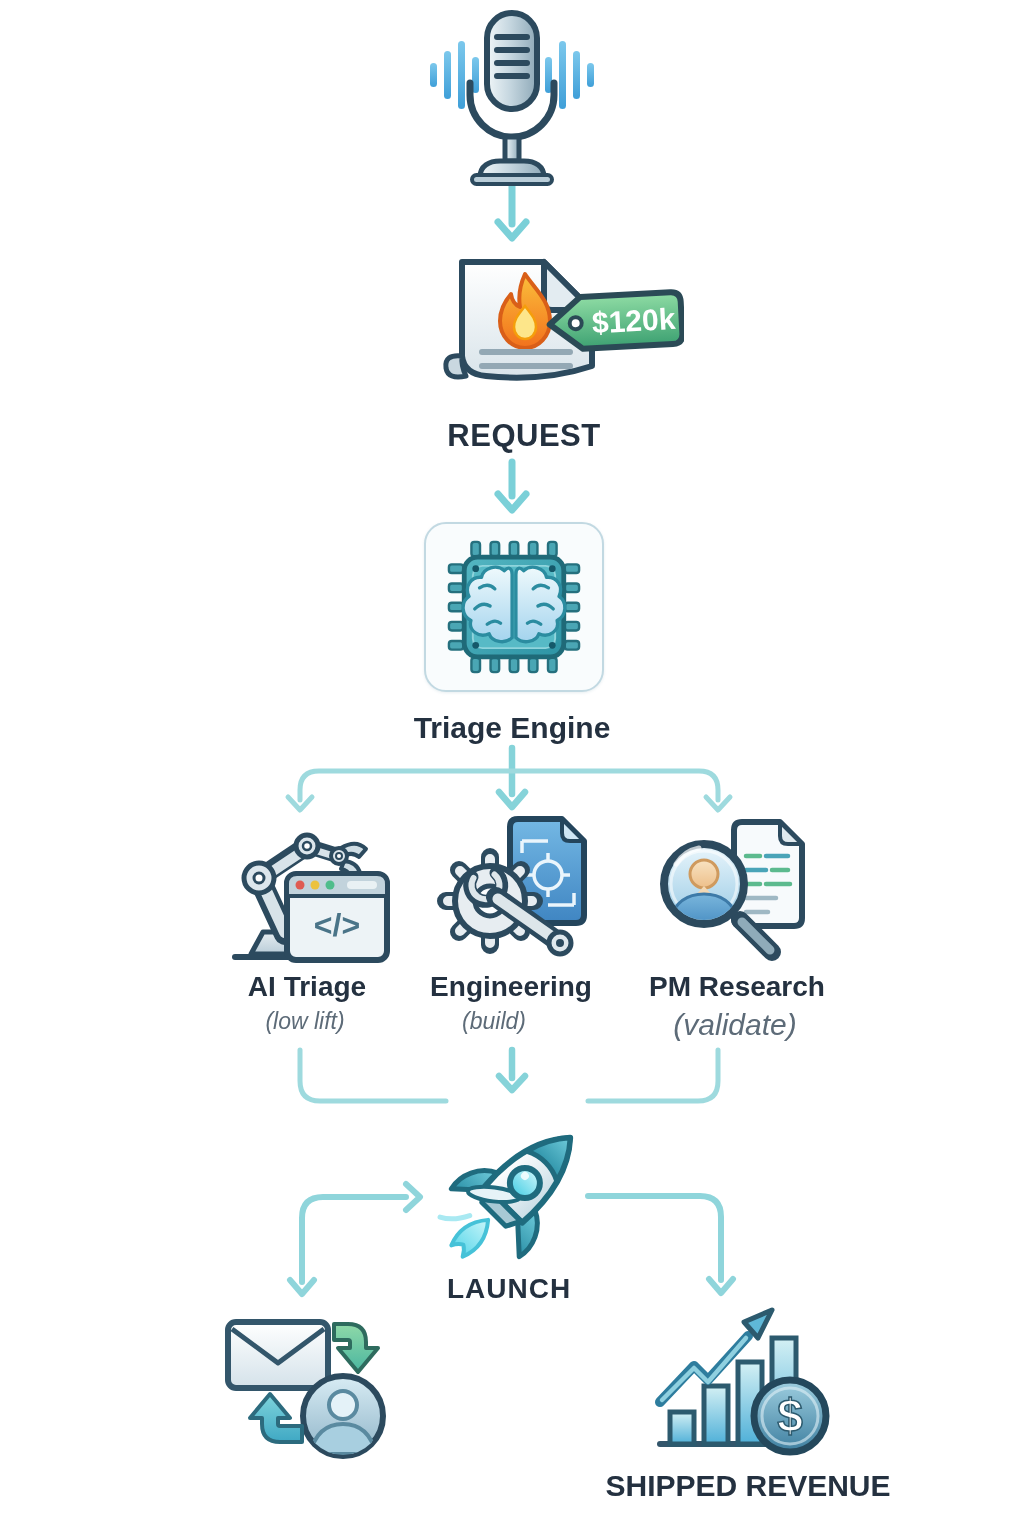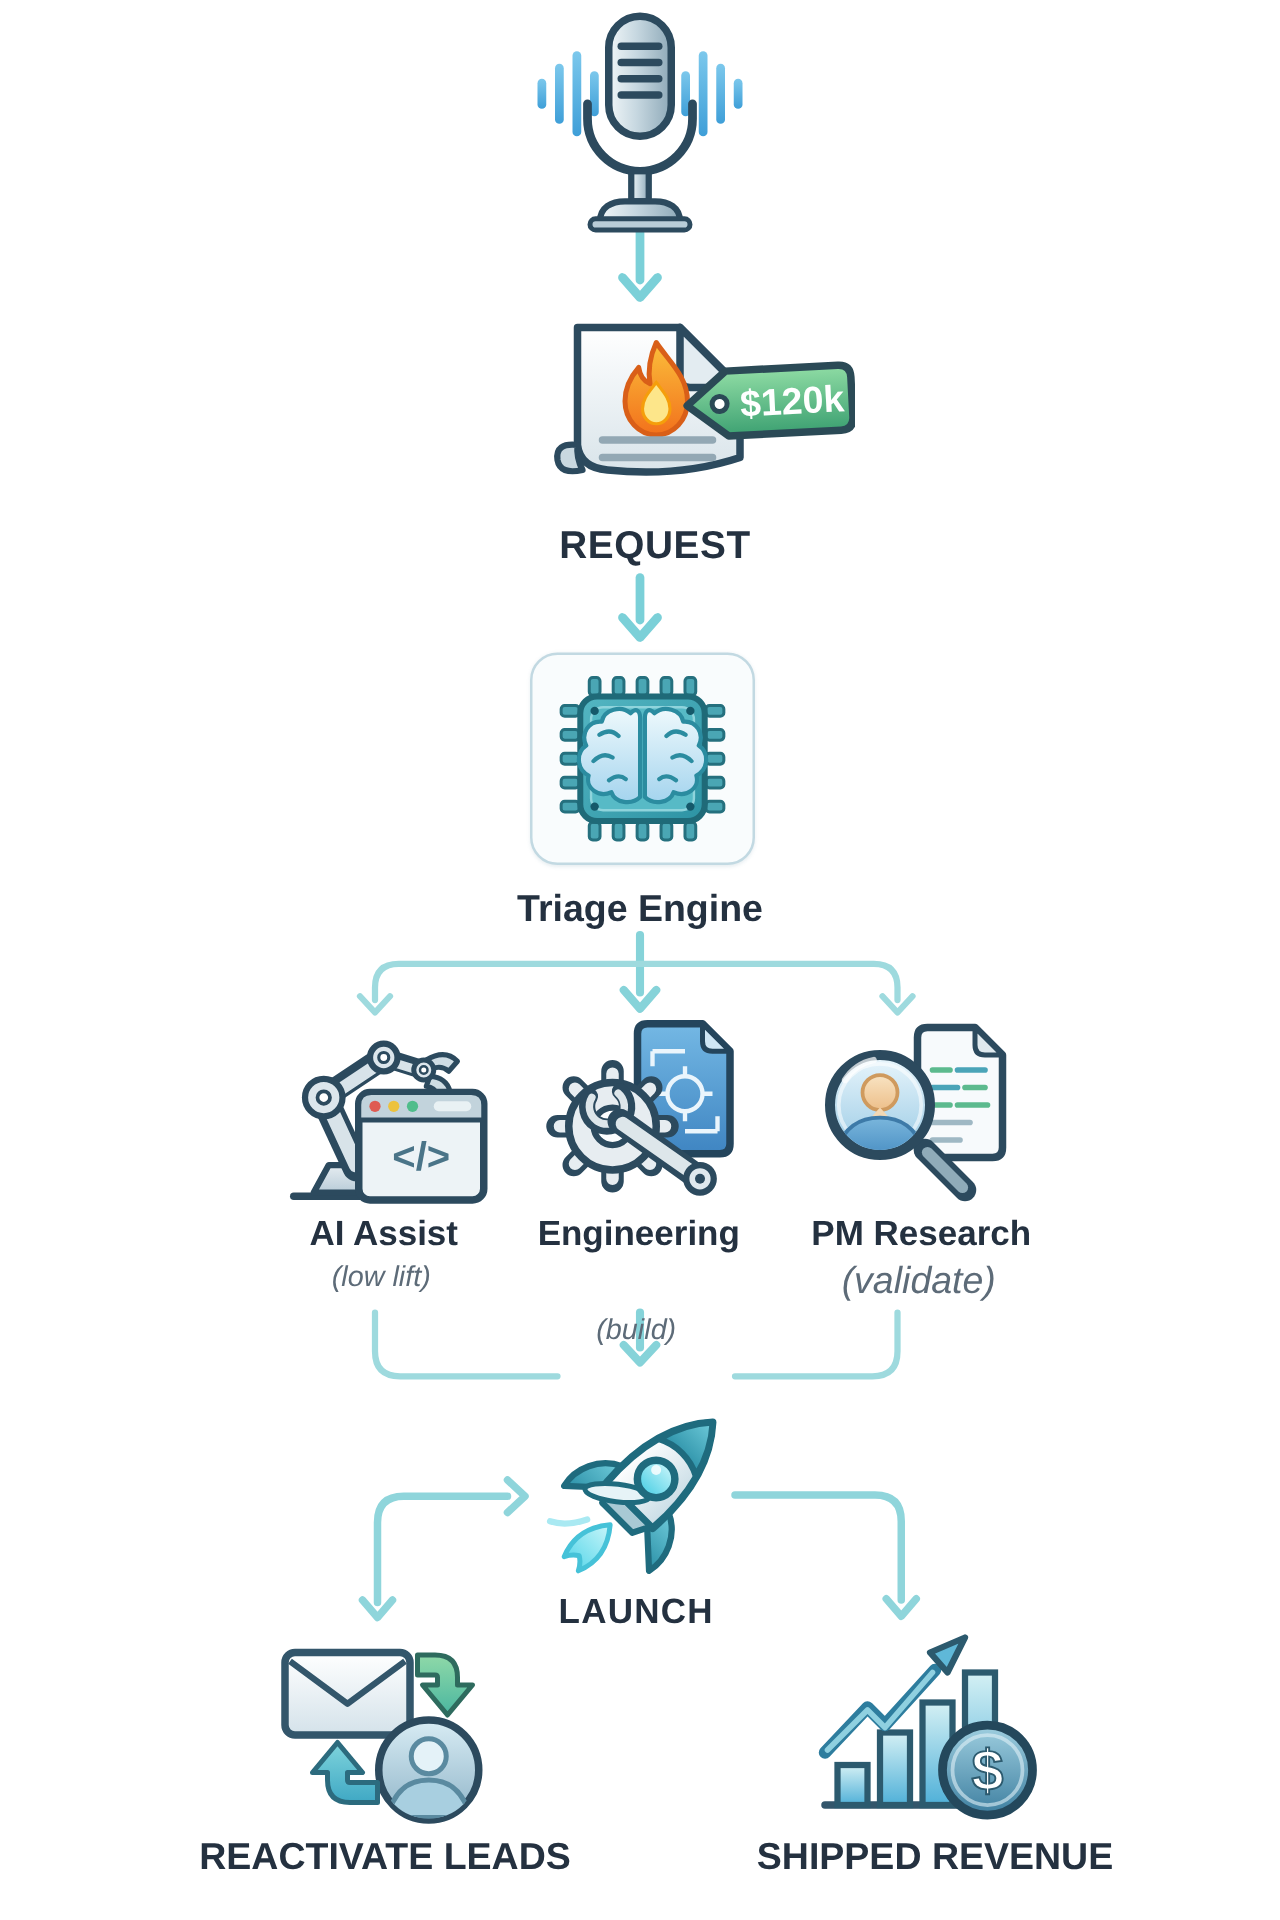--- a/index.html
+++ b/index.html
@@ -221,21 +221,21 @@
         <rect x="0" y="0" width="100" height="86" rx="9" fill="#edf3f6" stroke="#2c4a5e" stroke-width="6"></rect>
         <path d="M0,22 V10 q0,-10 10,-10 h80 q10,0 10,10 v12 z" fill="#c2d3dc" stroke="#2c4a5e" stroke-width="4"></path>
         <circle cx="13" cy="11" r="4.5" fill="#df5b52"></circle>
         <circle cx="28" cy="11" r="4.5" fill="#ecc23e"></circle>
         <circle cx="43" cy="11" r="4.5" fill="#4fbd8b"></circle>
         <rect x="60" y="7" width="30" height="8" rx="4" fill="#e9f1f4"></rect>
         <text x="50" y="62" text-anchor="middle" font-size="32" font-weight="bold" fill="#4a7488">&lt;/&gt;</text>
       </g>
     </svg>
   </div>
-  <div class="lbl" style="left:307px;top:971px;font-size:28px;">AI Assist</div>
+  <div class="lbl" style="left:307px;top:971px;font-size:28px;">AI Triage</div>
   <div class="sub" style="left:305px;top:1008px;font-size:23px;">(low lift)</div>
 
   <div class="node" style="left:432px;top:813px;">
     <svg viewBox="0 0 170 152" width="170" height="152">
       <defs>
         <linearGradient id="blu" x1="0" y1="0" x2="0" y2="1">
           <stop offset="0" stop-color="#74b8e4"></stop>
             <stop offset="1" stop-color="#3f85c2"></stop>
         </linearGradient>
       </defs>
@@ -260,21 +260,21 @@
         <path d="M40,64 A16,16 0 1 0 64,60" fill="none" stroke="#2c4a5e" stroke-width="13" stroke-linecap="round"></path>
         <path d="M41.5,65 A14,14 0 1 0 62.5,61.5" fill="none" stroke="#dde6ea" stroke-width="6" stroke-linecap="round"></path>
         <line x1="64" y1="84" x2="128" y2="130" stroke="#2c4a5e" stroke-width="20" stroke-linecap="round"></line>
         <line x1="66" y1="86" x2="126" y2="128" stroke="#dde6ea" stroke-width="11" stroke-linecap="round"></line>
         <circle cx="128" cy="130" r="11" fill="#dfe8ed" stroke="#2c4a5e" stroke-width="5"></circle>
         <circle cx="128" cy="130" r="4" fill="#2c4a5e"></circle>
       </g>
     </svg>
   </div>
   <div class="lbl" style="left:511px;top:971px;font-size:28px;">Engineering</div>
-  <div class="sub" style="left:509px;top:1008px;font-size:23px;margin-top:42px;">(build)</div>
+  <div class="sub" style="left:494px;top:1008px;font-size:23px;">(build)</div>
 
   <div class="node" style="left:642px;top:816px;">
     <svg viewBox="0 0 170 150" width="170" height="150">
       <defs>
         <linearGradient id="lens" x1="0" y1="0" x2="0" y2="1">
           <stop offset="0" stop-color="#eaf6fc"></stop>
             <stop offset="1" stop-color="#97c9e4"></stop>
         </linearGradient>
         <linearGradient id="skin" x1="0" y1="0" x2="0" y2="1">
           <stop offset="0" stop-color="#f8e3c2"></stop>
@@ -382,21 +382,20 @@
       </g>
       <path d="M116,16 h14 q18,0 18,18 v6 h12 l-20,24 -20,-24 h12 v-6 q0,-2 -2,-2 h-14 z" fill="url(#ar1)" stroke="#2e6b5e" stroke-width="4" stroke-linejoin="round"></path>
       <circle cx="125" cy="108" r="40" fill="url(#pc)" stroke="#2c4a5e" stroke-width="6"></circle>
       <g clip-path="url(#pclip)">
         <circle cx="125" cy="97" r="14" fill="#e4f2f8" stroke="#5a8aa0" stroke-width="4"></circle>
         <path d="M92,146 q7,-30 33,-30 q26,0 33,30 z" fill="#a8cfe0" stroke="#5a8aa0" stroke-width="4"></path>
       </g>
       <path d="M84,134 h-22 q-18,0 -18,-18 v-6 h-12 l20,-24 20,24 h-12 v6 q0,2 2,2 h22 z" fill="url(#ar2)" stroke="#2c6b7e" stroke-width="4" stroke-linejoin="round"></path>
     </svg>
   </div>
-  <div class="lbl" style="left:308px;top:1469px;font-size:30px;">REACTIVATE LEADS</div>
 
   <div class="node" style="left:640px;top:1298px;">
     <svg viewBox="0 0 210 160" width="210" height="160">
       <defs>
         <linearGradient id="barg" x1="0" y1="0" x2="0" y2="1">
           <stop offset="0" stop-color="#d4f0f4"></stop>
             <stop offset="1" stop-color="#4fb0d8"></stop>
         </linearGradient>
         <linearGradient id="coin" x1="0" y1="0" x2="0" y2="1">
           <stop offset="0" stop-color="#9fcfe0"></stop>

